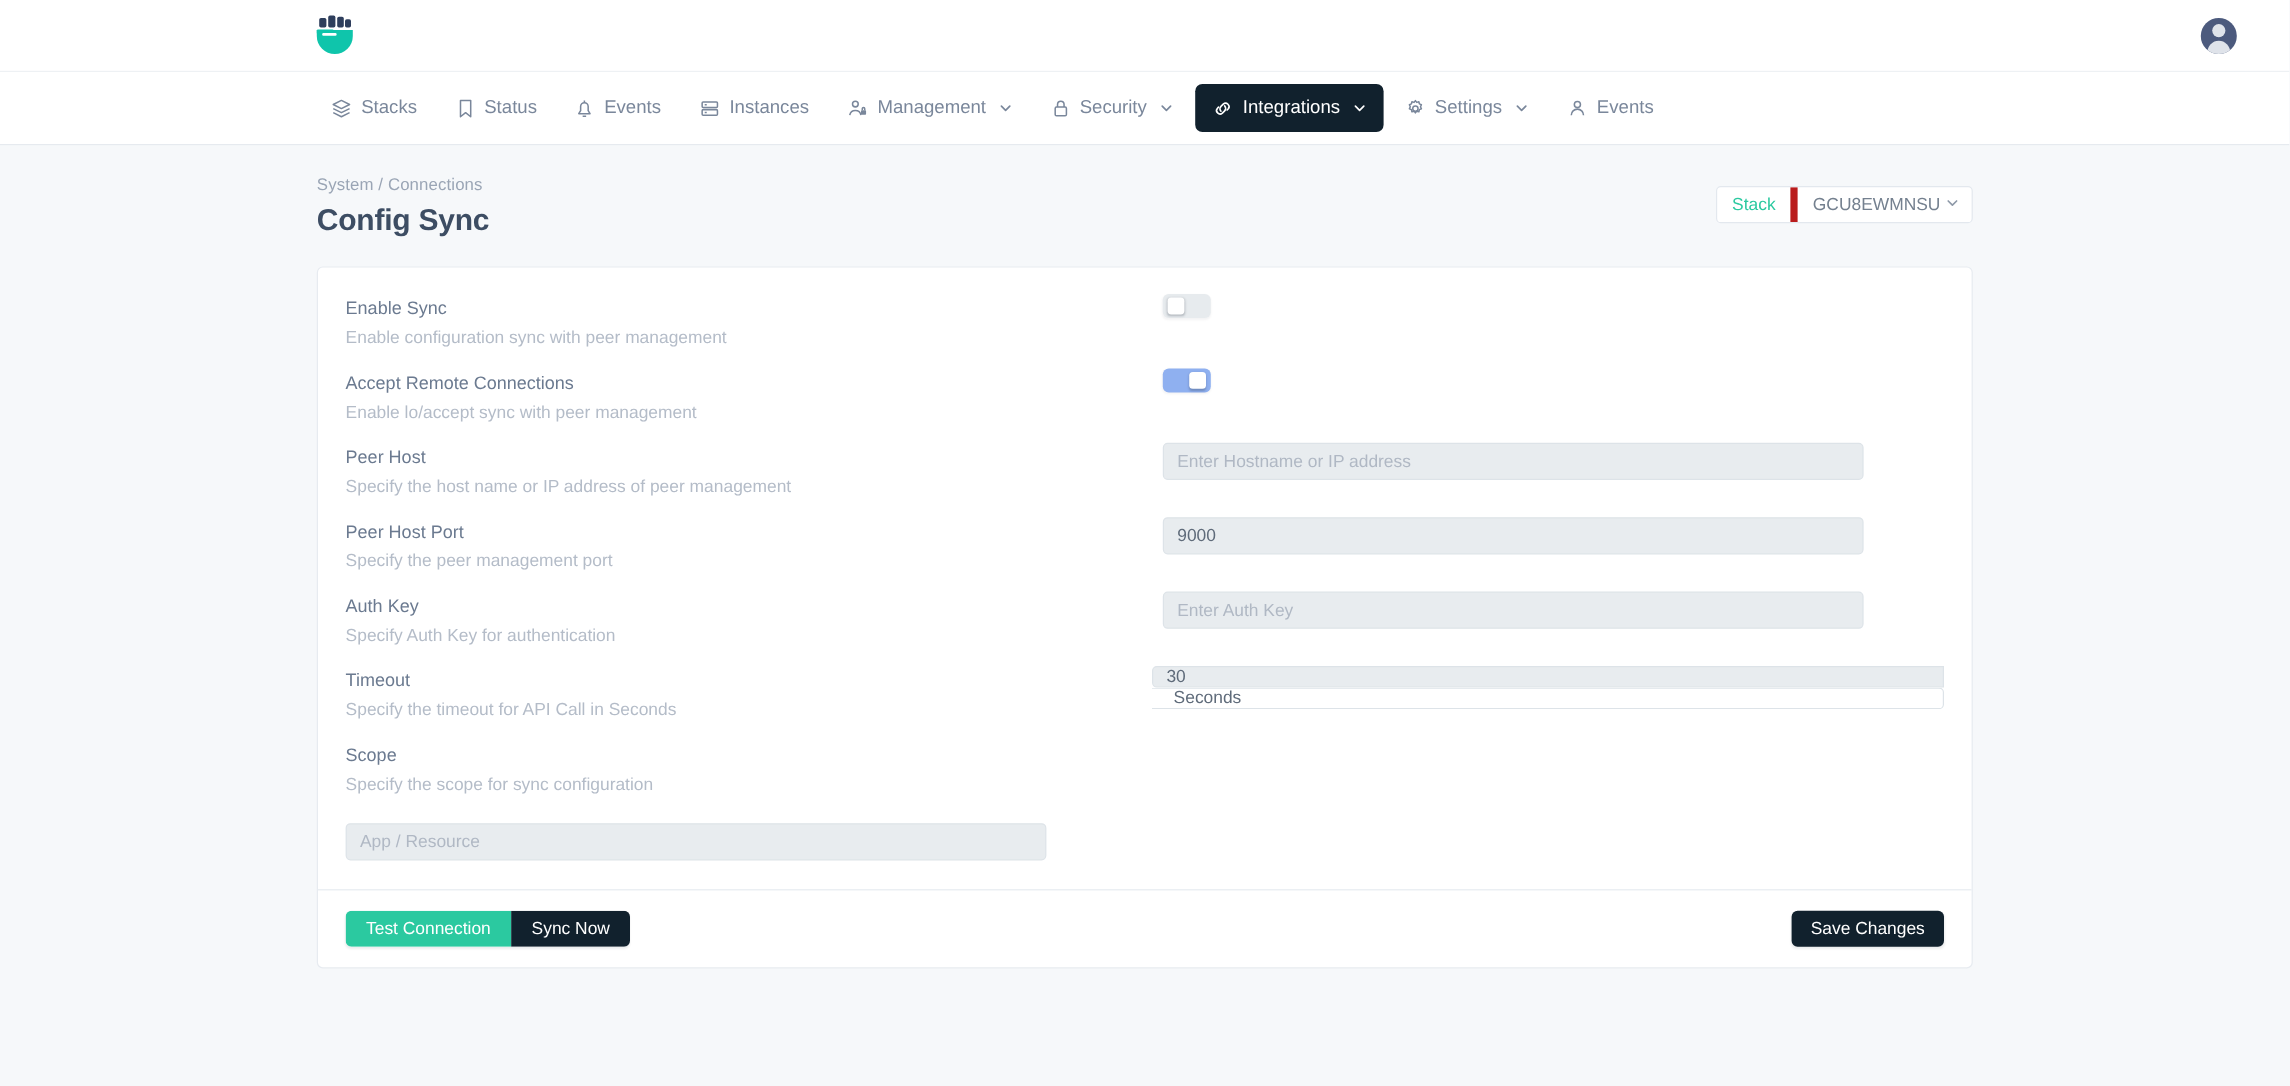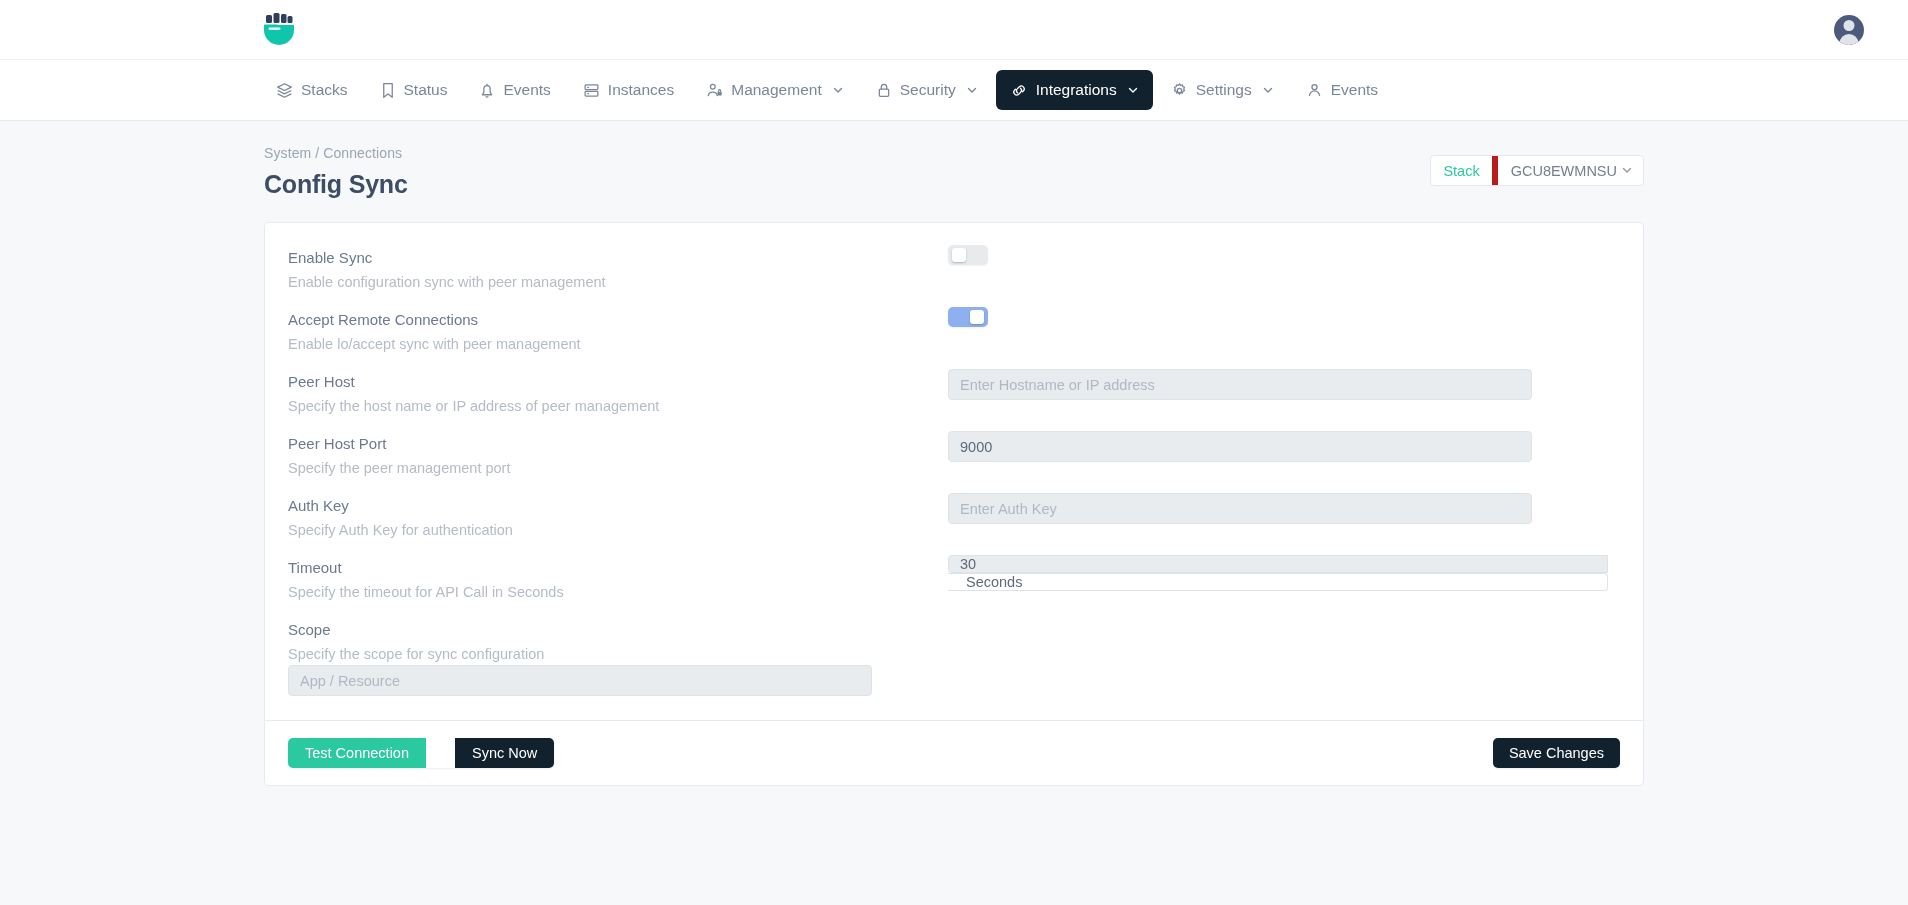--- a/index.html
+++ b/index.html
@@ -97,20 +97,21 @@
     border: 1px solid #e7ebf0;
     border-radius: 5px;
   }
   .cardbody { padding: 22px 23px 24px 23px; }
 
   .row {
     display: flex;
     align-items: flex-start;
     padding: 0 0 14px 0;
     min-height: 56px;
+    gap: 21px;
   }
   .row .labels { width: 660px; padding-top: 2px; padding-left: 0px; }
   .row .lab { color: #6b7a90; font-size: 15px; line-height: 22px; }
   .row .hint { color: #b4bcc8; font-size: 14.5px; line-height: 22px; margin-top: 2px; }
   .row .control { flex: 1; display: flex; justify-content: flex-start; }
 
   
   .toggle {
     width: 40px; height: 20px; border-radius: 5px;
     position: relative; cursor: pointer;
@@ -154,21 +155,21 @@
   }
   .btngroup { display: inline-flex; border-radius: 5px; overflow: hidden;
               box-shadow: 0 1px 2px rgba(16,24,40,.08); }
   .btn {
     border: none; cursor: pointer;
     font-family: inherit; font-size: 14.5px;
     padding: 0 17px; height: 30px;
     display: flex; align-items: center; justify-content: center;
   }
   .btn.teal { background: #2bc9a0; color: #ffffff; }
-  .btn.dark { background: #11212d; color: #ffffff; margin-left: 29px; }
+  .btn.dark { background: #11212d; color: #ffffff; }
   .btn.save {
     background: #11212d; color: #ffffff; border-radius: 5px;
     height: 30px; padding: 0 16px;
     box-shadow: 0 1px 2px rgba(16,24,40,.08);
   }
 </style>
 </head>
 <body>
 
 <div class="topbar">

